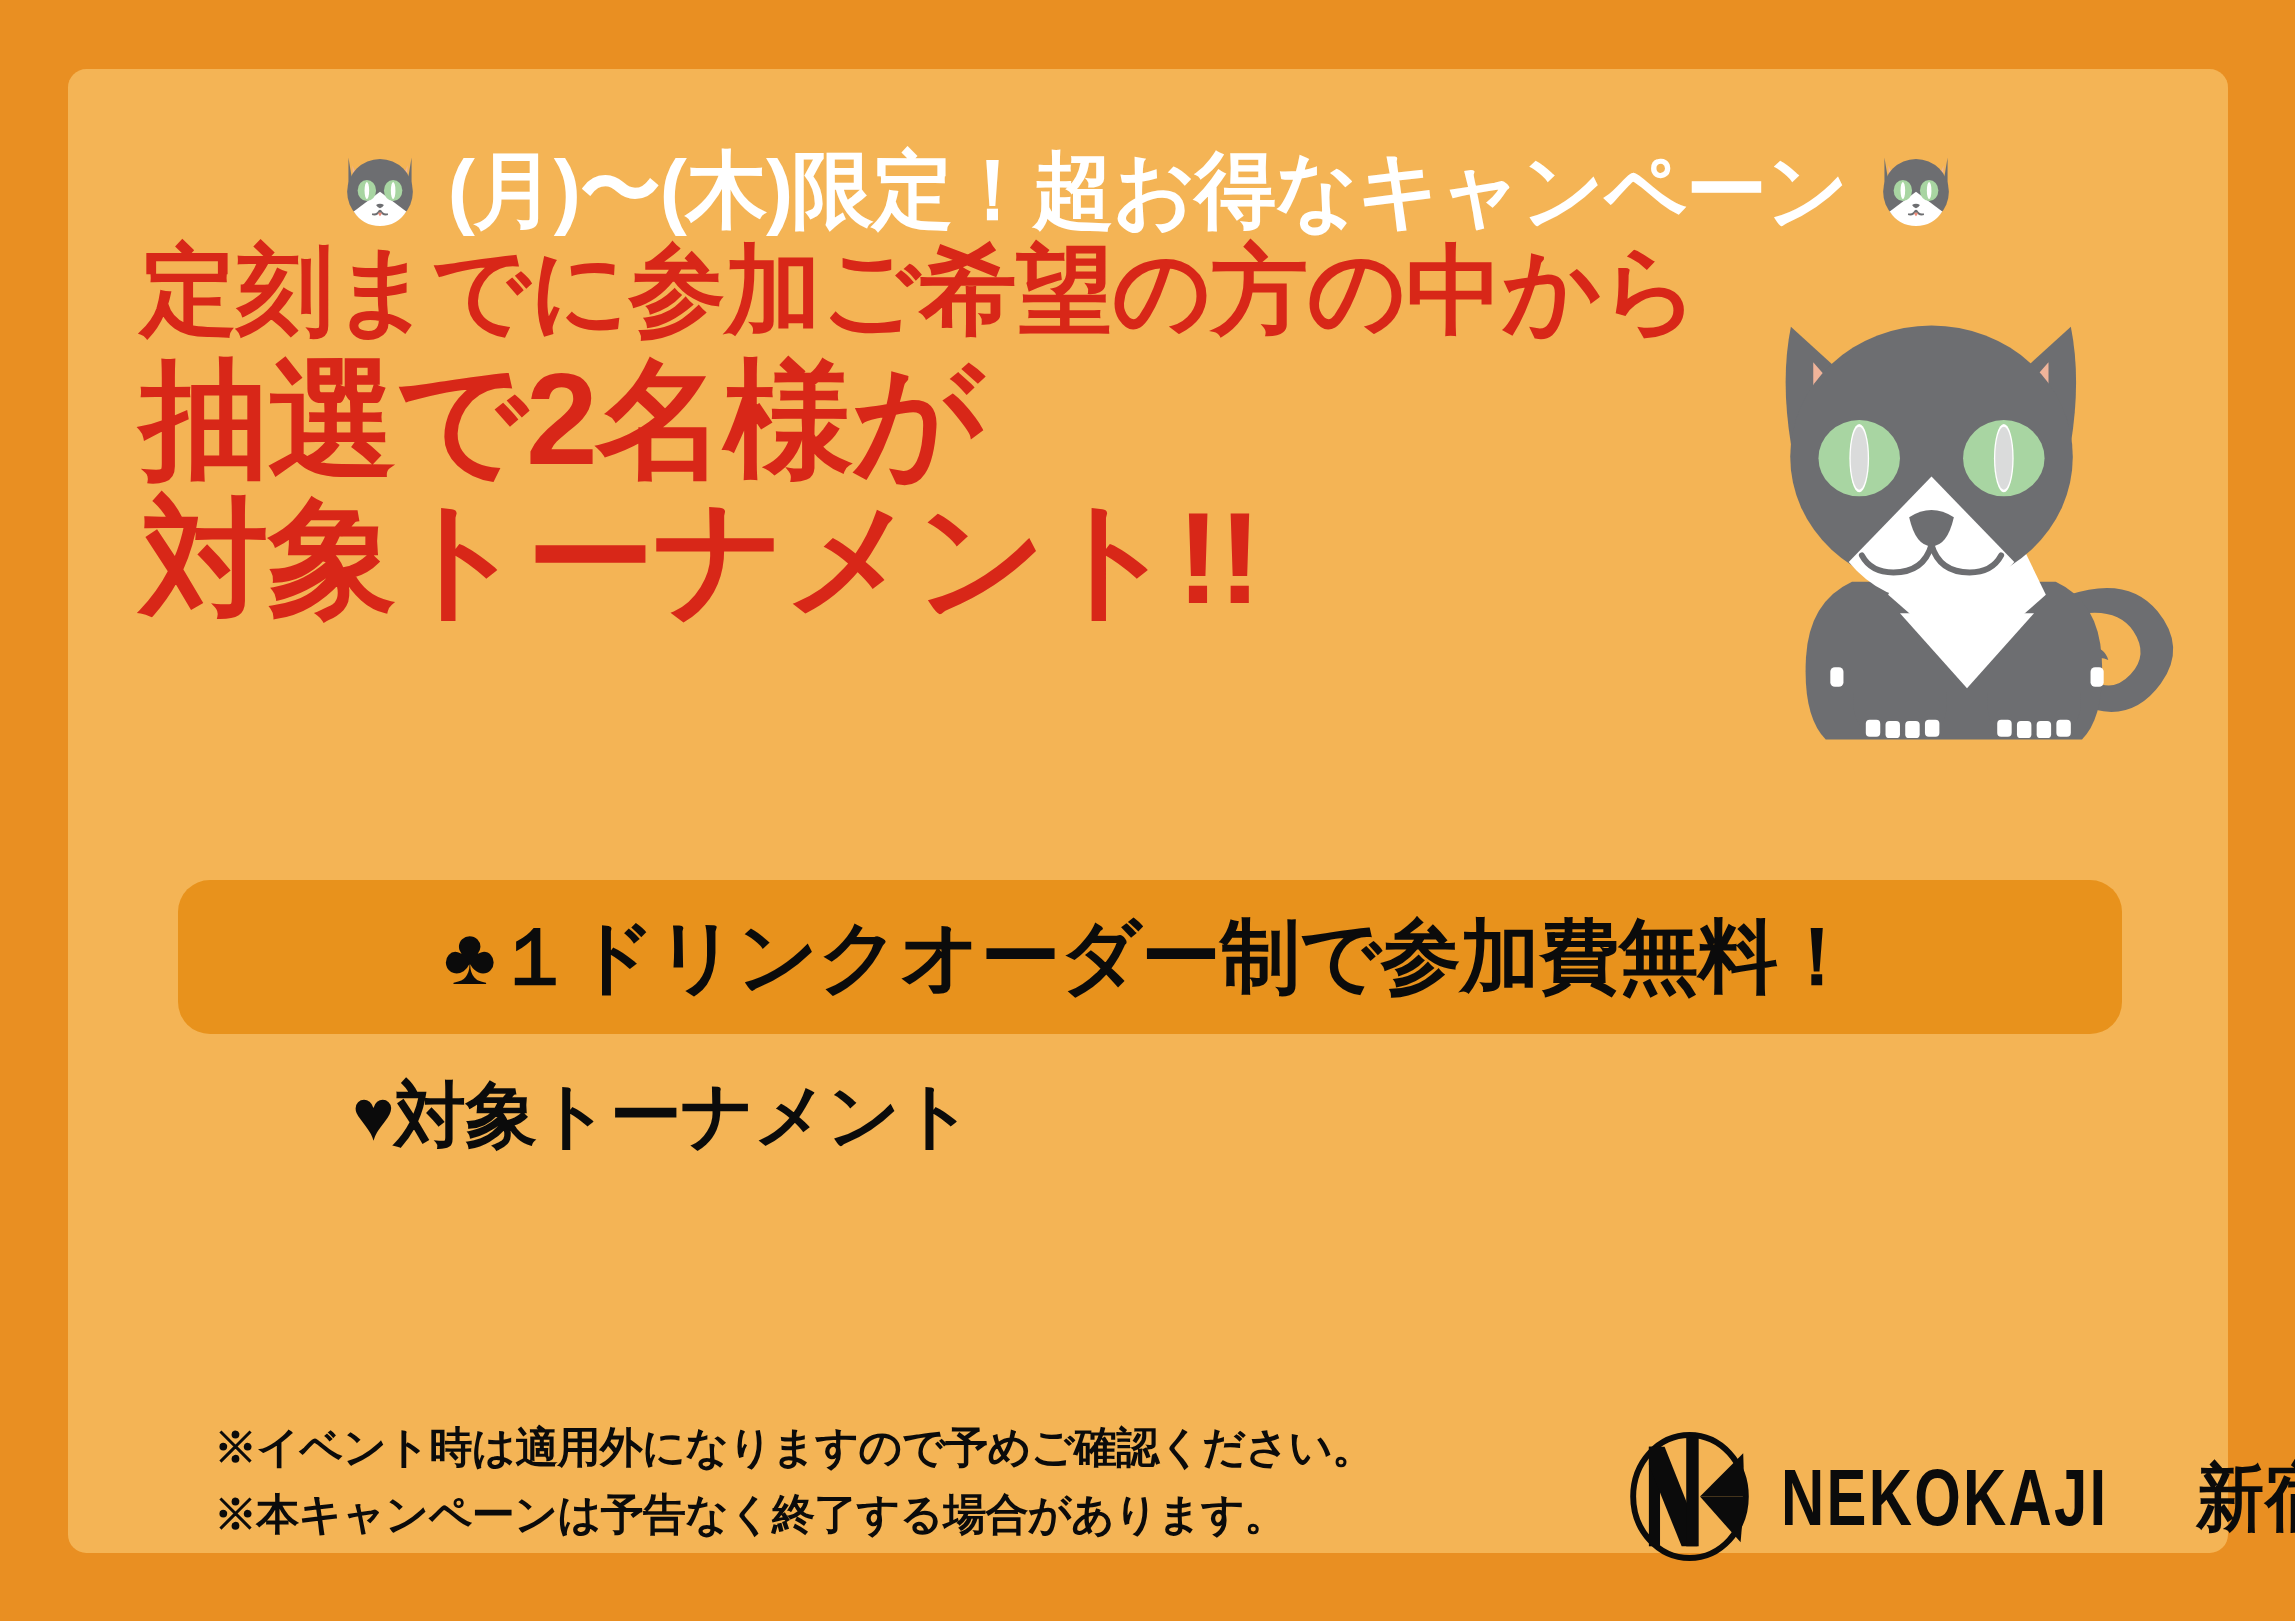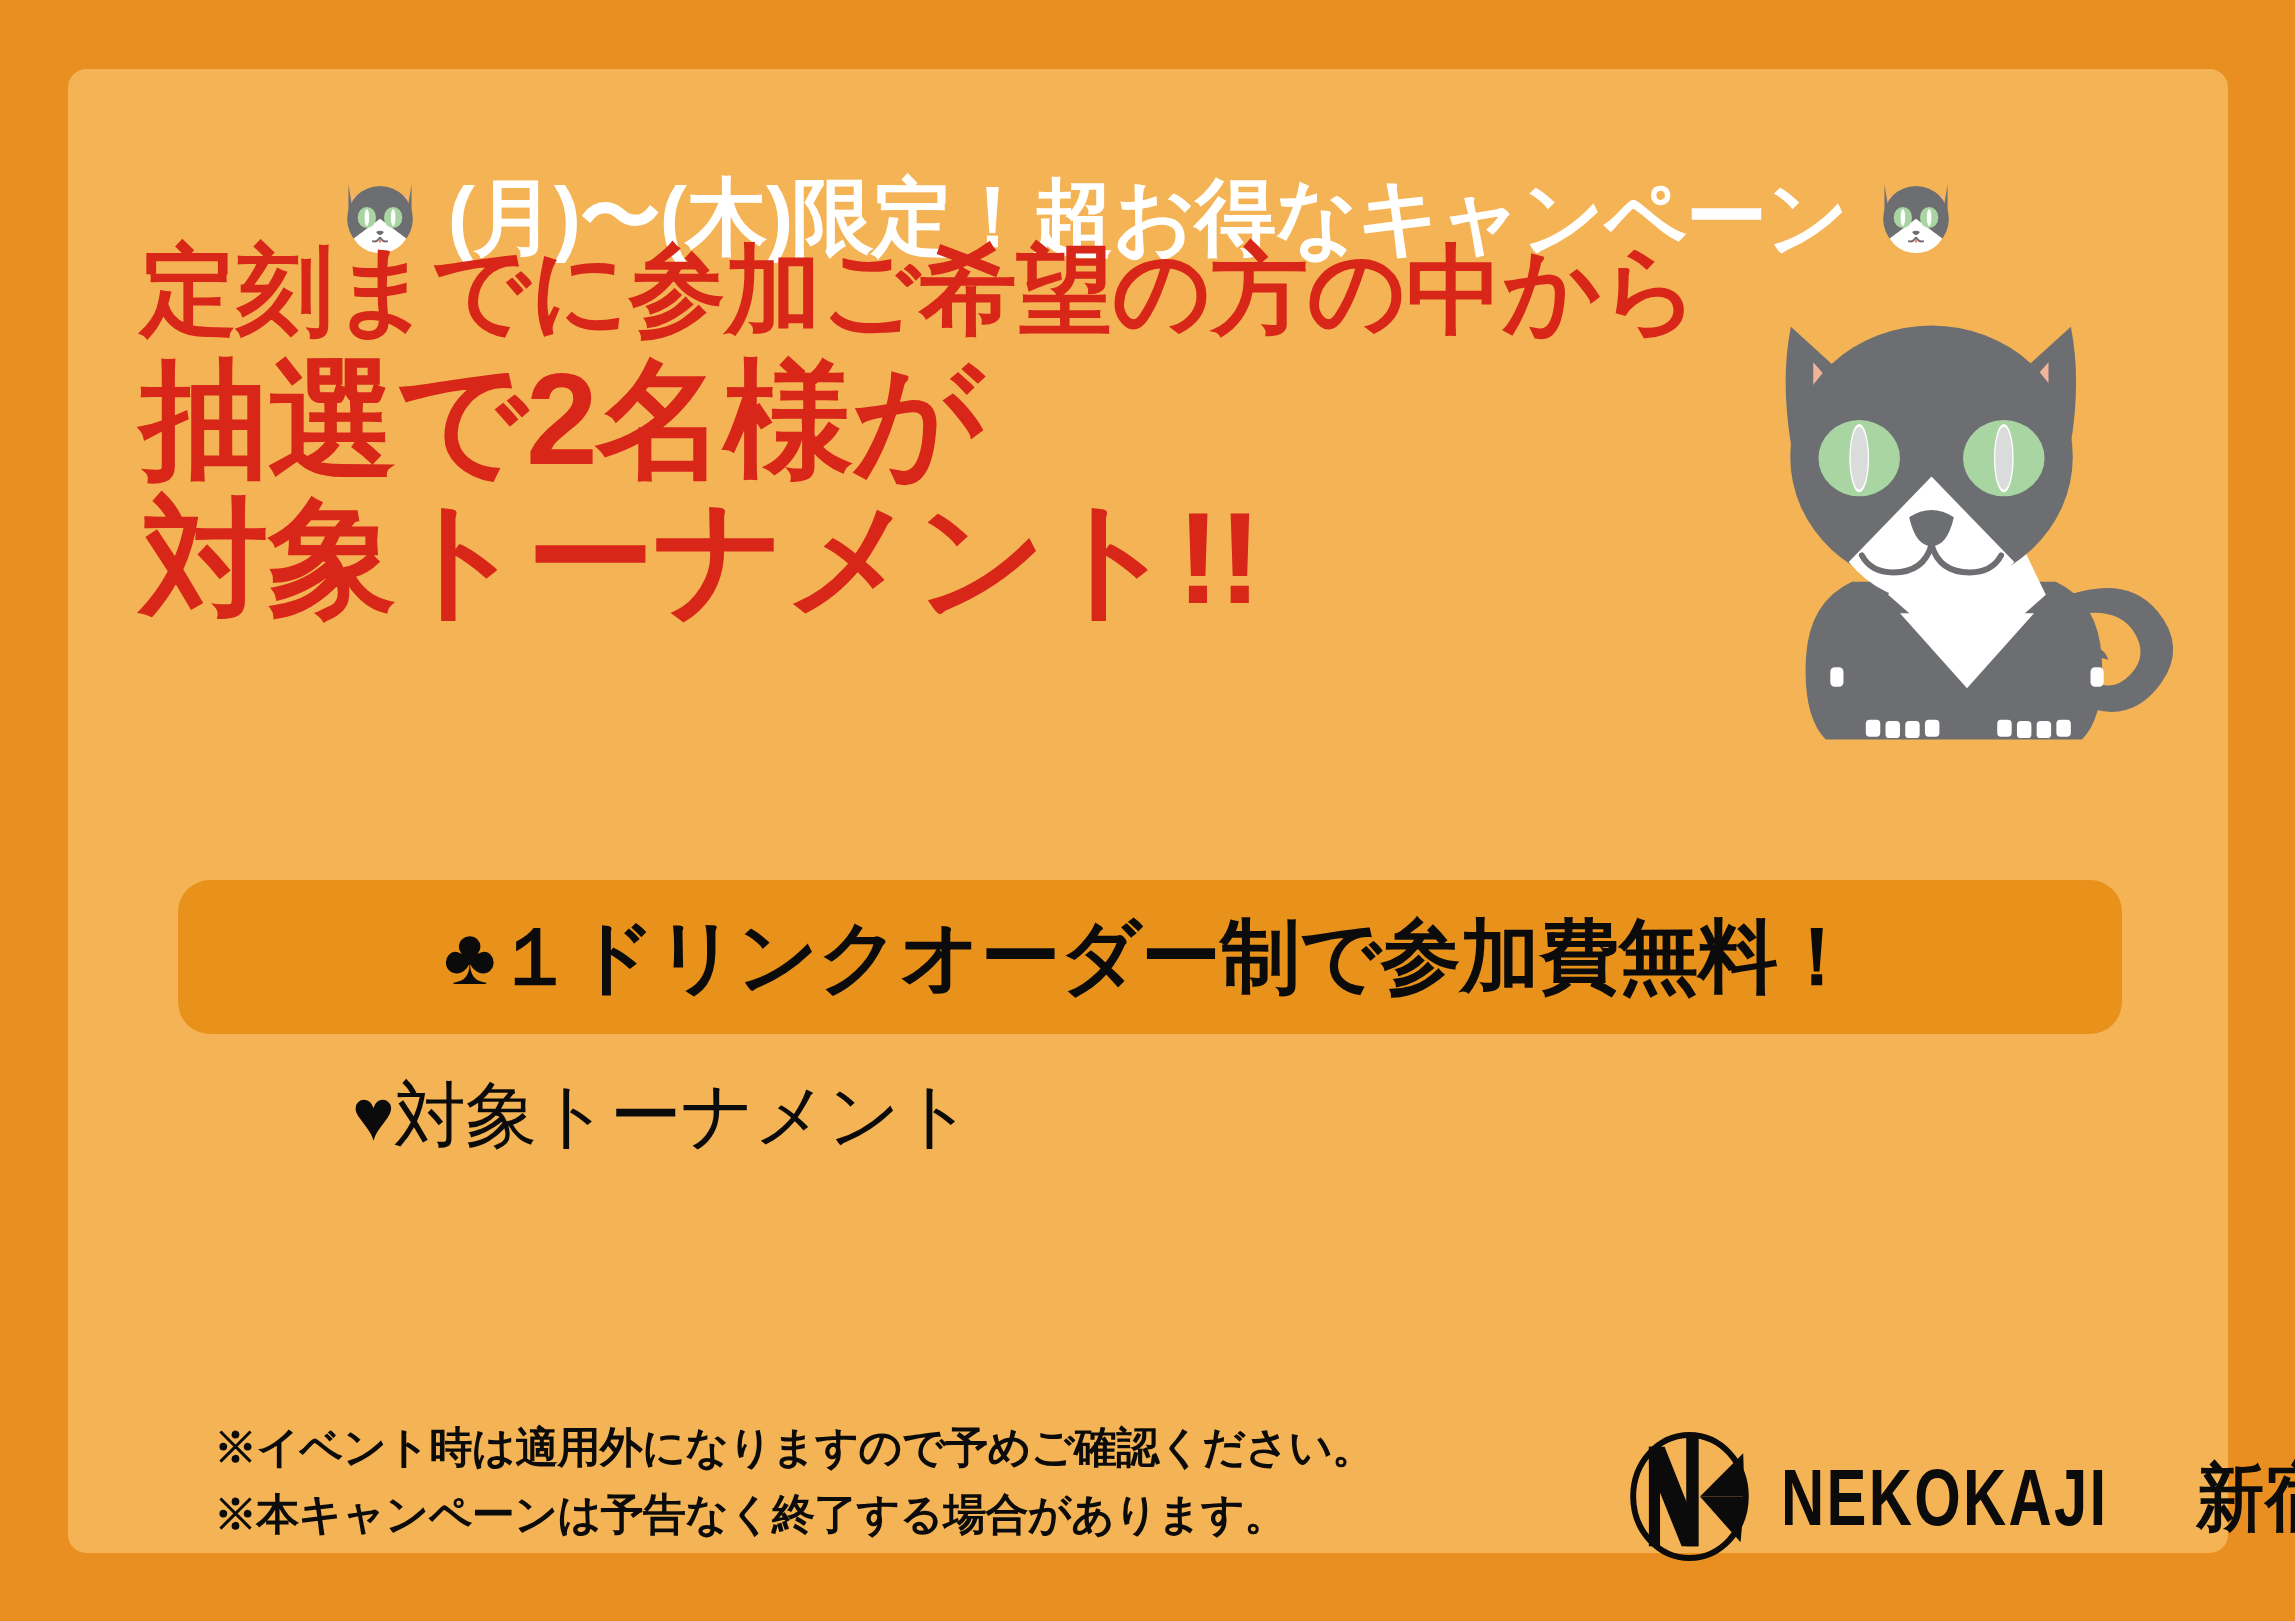--- a/index.html
+++ b/index.html
@@ -28,21 +28,20 @@
 
   
   #header-row {
     position:absolute;
     left:0; top:79px;
     width:2160px;
     display:flex;
     align-items:center;
     justify-content:center;
     gap:0px;
-    margin-top:27px;
   }
   #header-text {
     color:#FFFFFF;
     font-size:84px;
     font-weight:bold;
     letter-spacing:-1.3px;
     line-height:1;
     white-space:nowrap;
     transform:scaleX(0.97);
   }
@@ -103,21 +102,21 @@
     white-space:nowrap;
     line-height:1;
   }
 
   
   #target-heading {
     position:absolute;
     left:284px; top:1010px;
     color:#0B0B0B;
     font-size:72px;
-    font-weight:normal;
+    font-weight:bold;
     letter-spacing:-0.7px;
     white-space:nowrap;
     line-height:1;
   }
   #target-list {
     position:absolute;
     left:334px; top:1148px;
     color:#0B0B0B;
     font-size:80px;
     font-weight:bold;

